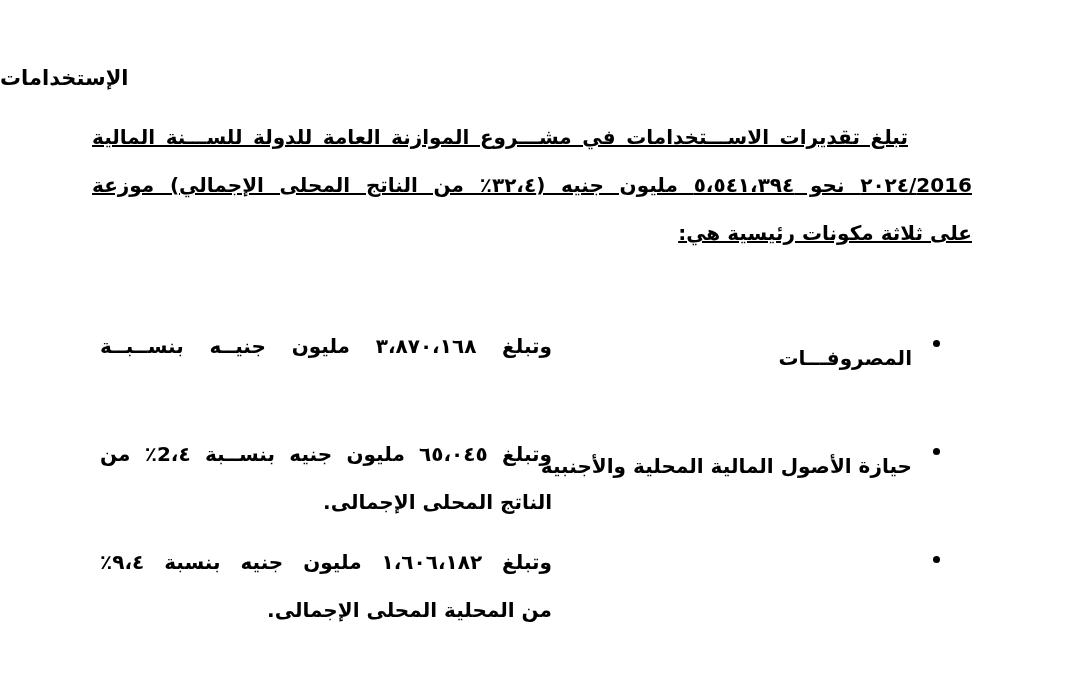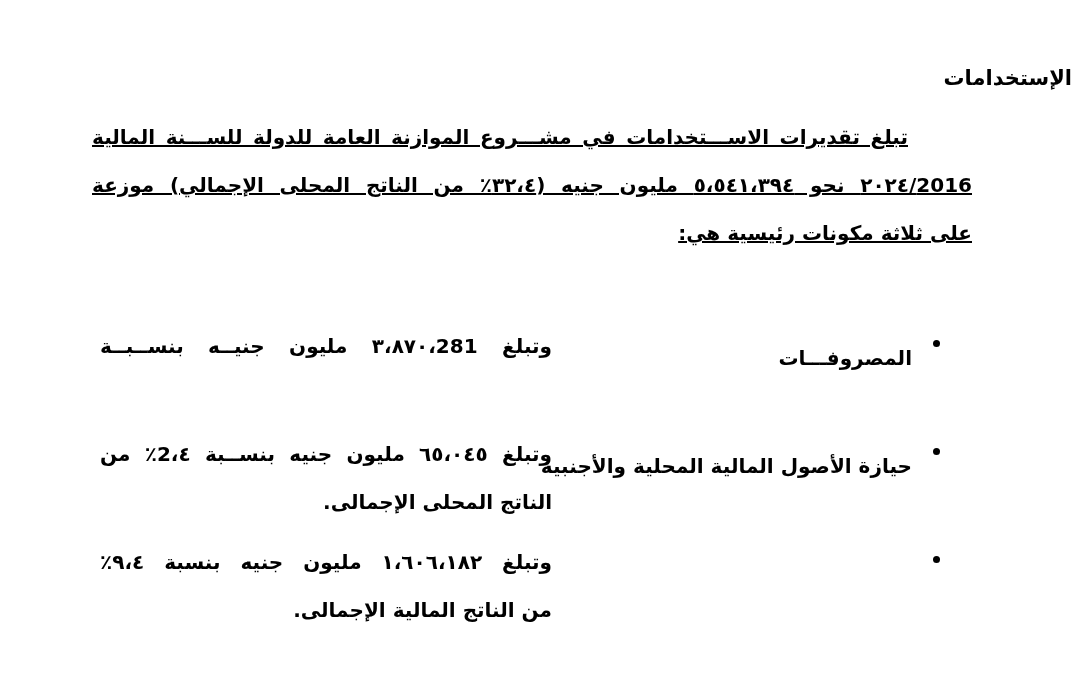--- a/index.html
+++ b/index.html
@@ -5,21 +5,21 @@
   html, body { margin: 0; padding: 0; background: #ffffff; }
   body {
     width: 1072px; height: 678px; overflow: hidden; position: relative;
     font-family: "DejaVu Sans", "Liberation Sans", sans-serif;
     color: #000;
     direction: rtl;
   }
   .page { position: absolute; inset: 0; background: #fff; }
   .title {
     position: absolute; top: 58px; left: 0; width: 1072px;
-    text-align: right; font-weight: bold; font-size: 21px;
+    text-align: left; font-weight: bold; font-size: 21px;
     line-height: 40px;
   }
   .intro {
     position: absolute; top: 113px; left: 92px; width: 880px;
     font-weight: bold; font-size: 20px; line-height: 48px;
     text-align: justify; text-align-last: right; text-decoration: underline;
   }
   .intro .line { display: block; white-space: nowrap; text-align: justify; text-align-last: justify; }
   .intro .line.first { padding-right: 64px; }
   .intro .line.last { text-align-last: right; }
@@ -52,34 +52,34 @@
   <div class="intro">
     <span class="line first">تبلغ تقديرات الاســـتخدامات في مشـــروع الموازنة العامة للدولة للســـنة المالية</span>
     <span class="line">2016/٢٠٢٤ نحو ٥،٥٤١،٣٩٤ مليون جنيه (٣٢،٤٪ من الناتج المحلى الإجمالي) موزعة</span>
     <span class="line last">على ثلاثة مكونات رئيسية هي:</span>
   </div>
 
   <div class="item" style="top:322px; right:132px; left:auto;">
     <span class="bullet"></span>
     <span class="label">المصروفـــات</span>
     <div class="desc">
-      <span class="line just">وتبلغ ٣،٨٧٠،281 مليون جنيــه بنســبــة</span>
+      <span class="line just">وتبلغ ٣،٨٧٠،١٦٨ مليون جنيــه بنســبــة</span>
     </div>
   </div>
 
   <div class="item" style="top:430px; right:132px; left:auto;">
     <span class="bullet"></span>
     <span class="label">حيازة الأصول المالية المحلية والأجنبية</span>
     <div class="desc">
       <span class="line just">وتبلغ ٦٥،٠٤٥ مليون جنيه بنســبة 2،٤٪ من</span>
       <span class="line">الناتج المحلى الإجمالى.</span>
     </div>
   </div>
 
   <div class="item" style="top:538px; right:132px; left:auto;">
     <span class="bullet"></span>
     <div class="desc">
       <span class="line just">وتبلغ ١،٦٠٦،١٨٢ مليون جنيه بنسبة ٩،٤٪</span>
-      <span class="line">من الناتج المالية الإجمالى.</span>
+      <span class="line">من المحلية المحلى الإجمالى.</span>
     </div>
   </div>
 
 </div>
 
 </body></html>

